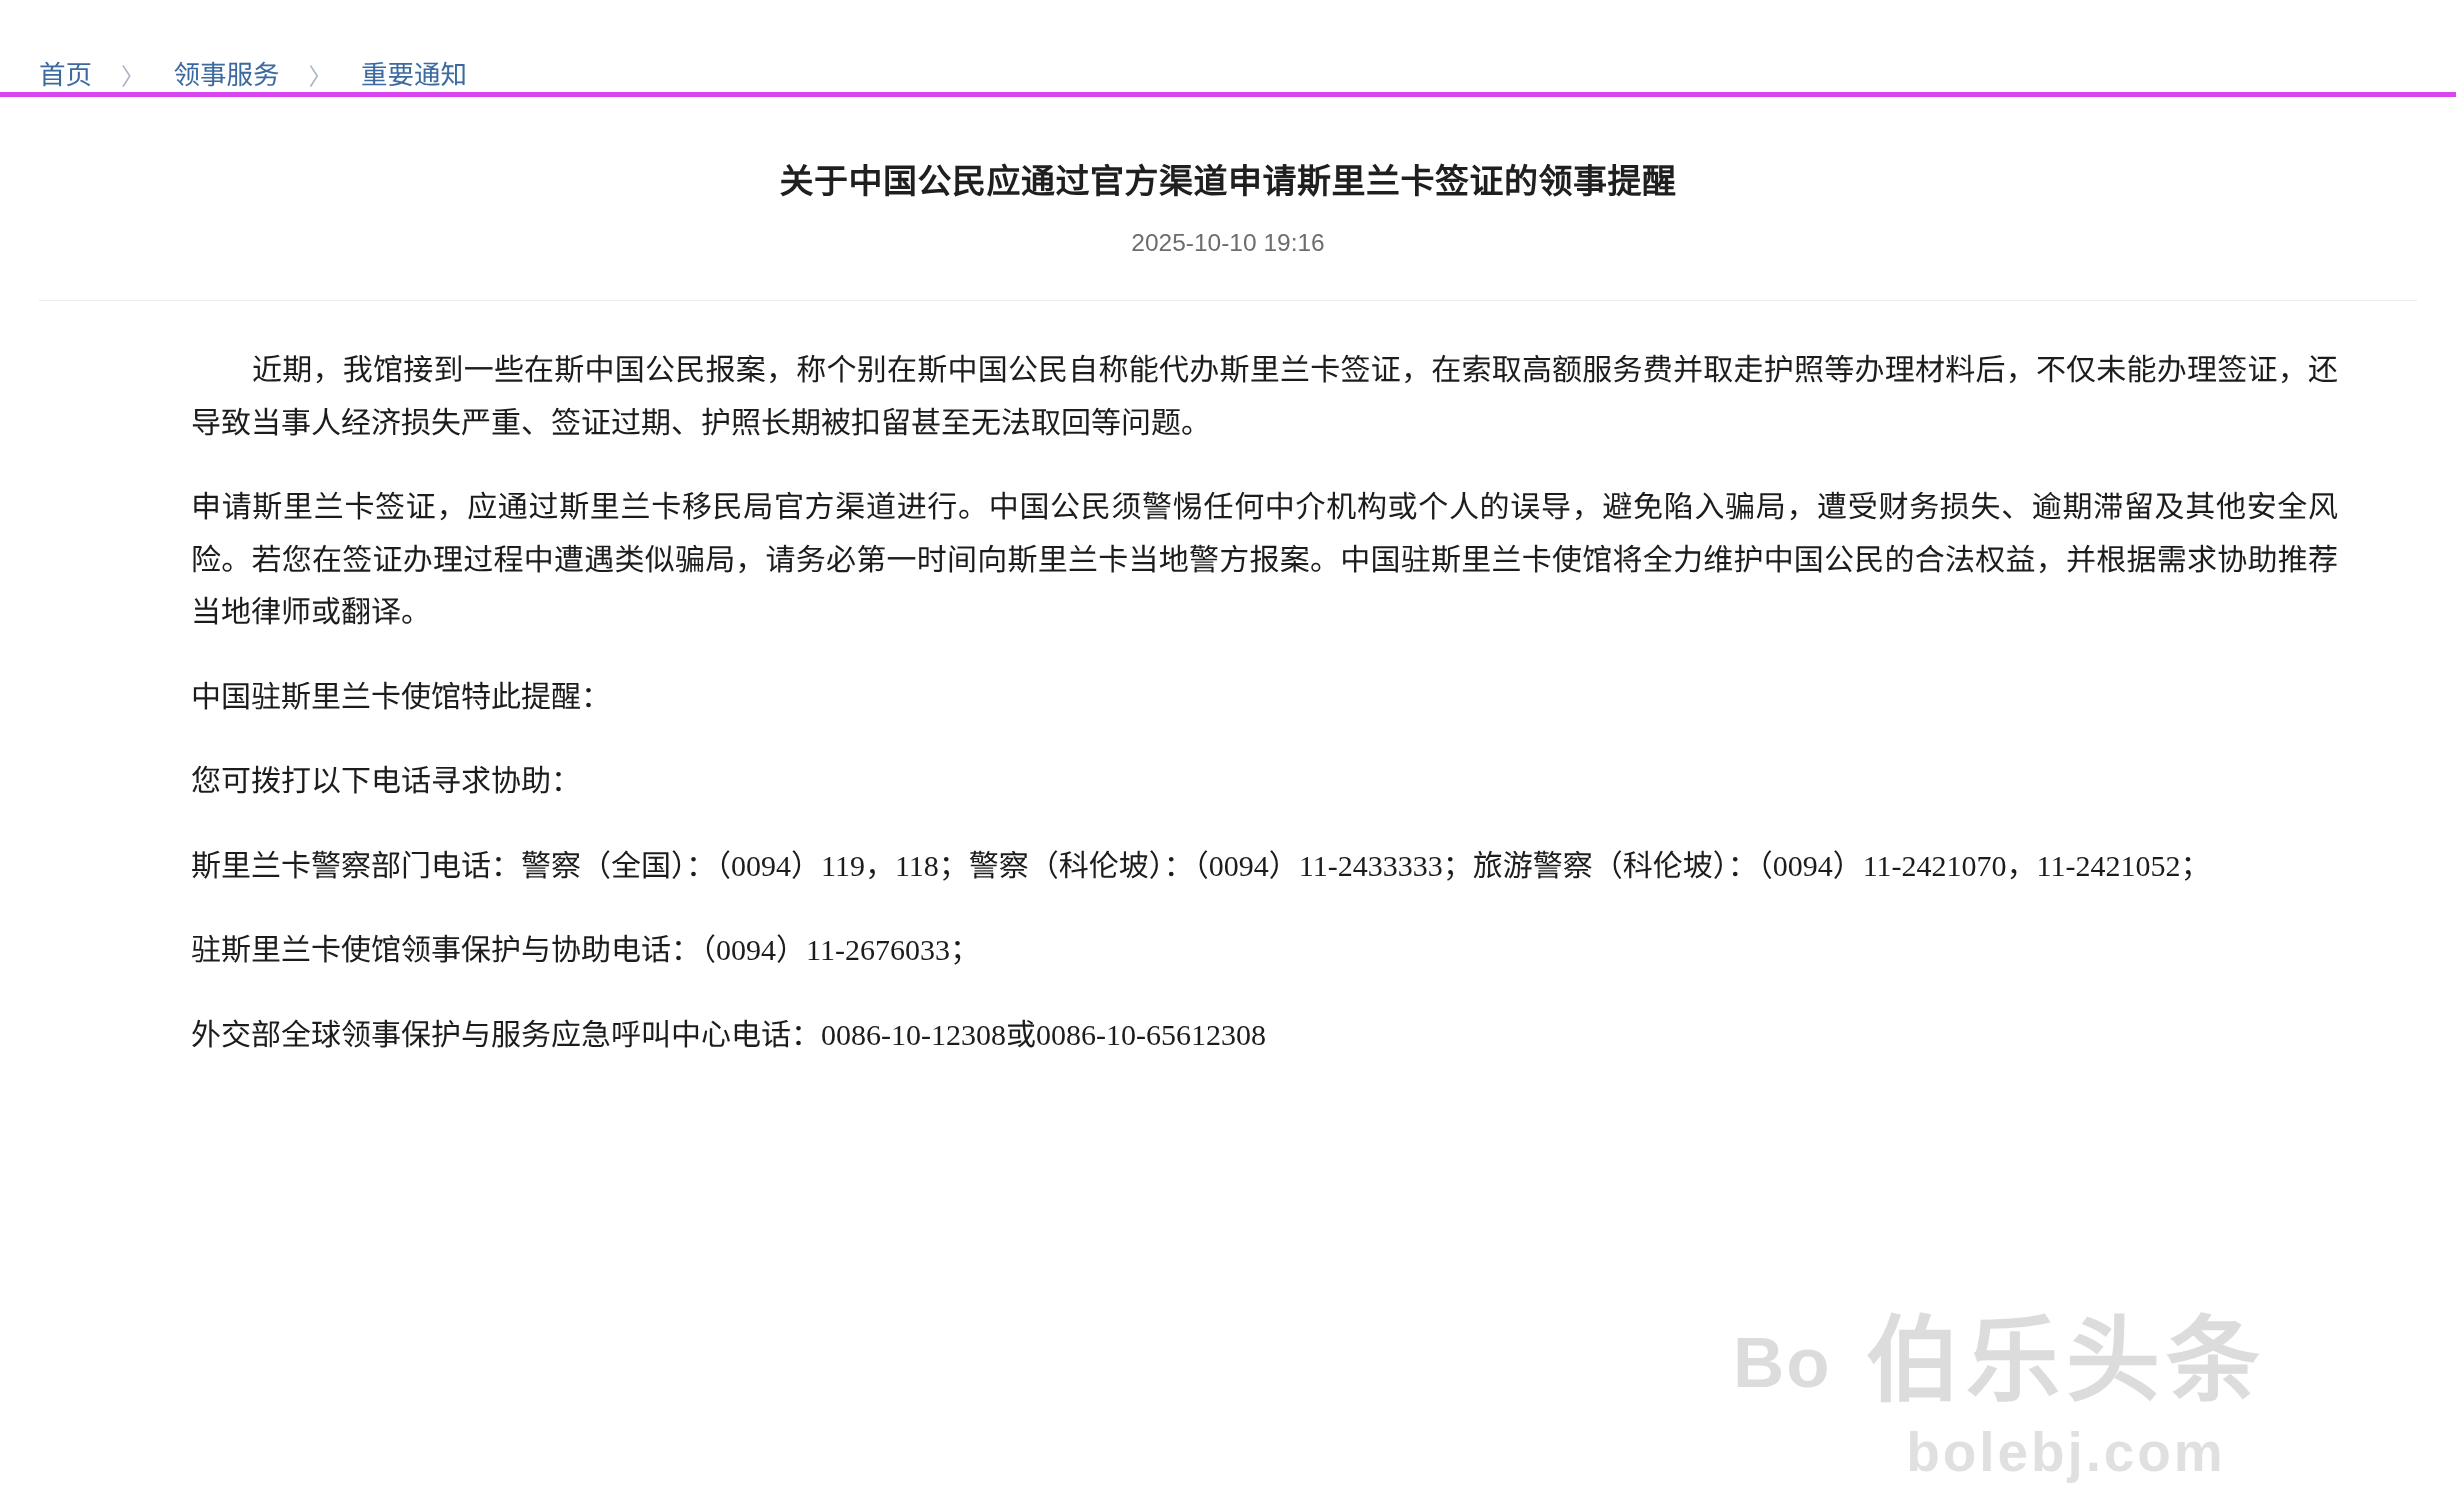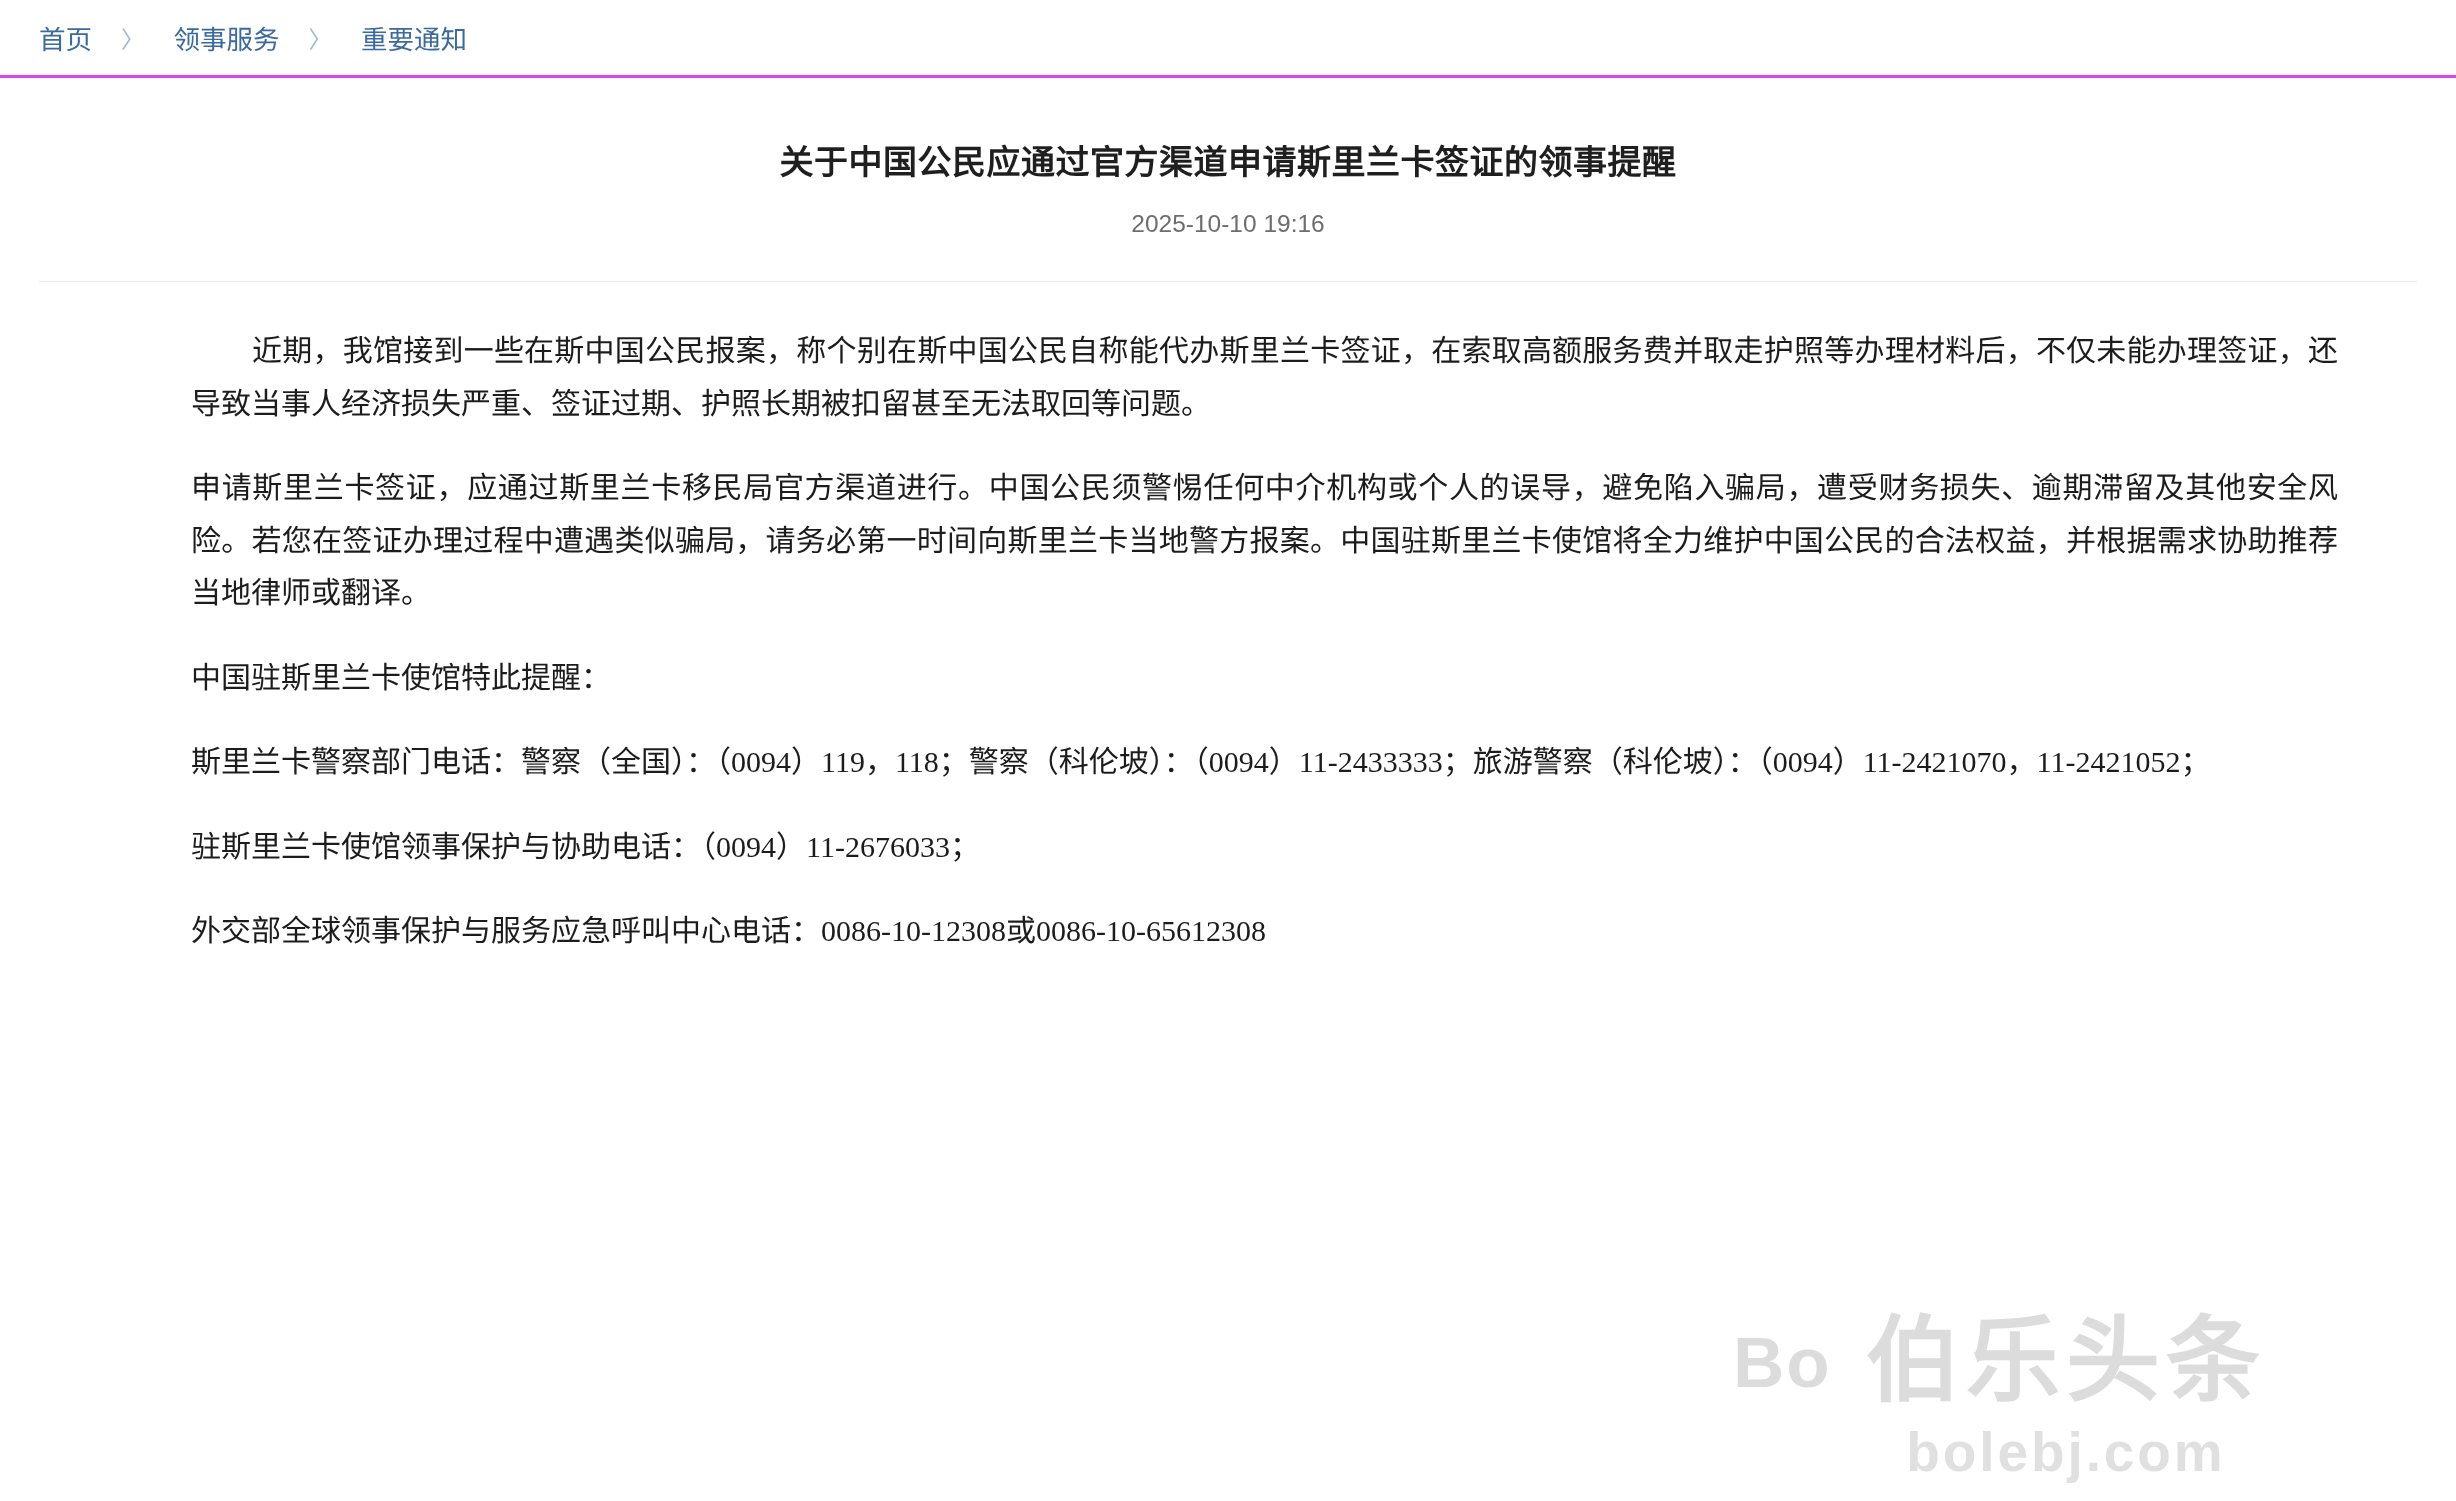--- a/index.html
+++ b/index.html
@@ -12,27 +12,27 @@
     height: 1502px;
     font-family: "Liberation Serif", "DejaVu Serif", serif;
     color: #1a1a1a;
     position: relative;
     overflow: hidden;
   }
 
   
   .breadcrumb {
     display: flex;
-    align-items: center;
-    height: 78px;
+    align-items: flex-end;
+    height: 97px;
     padding-left: 39px;
     font-family: "Liberation Sans", "DejaVu Sans", sans-serif;
     font-size: 26.5px;
     color: #3b6aa0;
-    border-bottom: 3px solid #d946ef;
+    border-bottom: 5px solid #d946ef;
     box-sizing: border-box;
   }
   .breadcrumb .crumb {
     color: #3b6aa0;
     text-decoration: none;
     white-space: nowrap;
   }
   .breadcrumb .crumb.current {
     color: #3b6aa0;
   }
@@ -147,20 +147,21 @@
 
   <header class="title-block">
     <h1 class="doc-title">关于中国公民应通过官方渠道申请斯里兰卡签证的领事提醒</h1>
     <div class="doc-date">2025-10-10 19:16</div>
   </header>
 
   <div class="body-copy">
     <p class="indent">近期，我馆接到一些在斯中国公民报案，称个别在斯中国公民自称能代办斯里兰卡签证，在索取高额服务费并取走护照等办理材料后，不仅未能办理签证，还导致当事人经济损失严重、签证过期、护照长期被扣留甚至无法取回等问题。</p>
     <p>申请斯里兰卡签证，应通过斯里兰卡移民局官方渠道进行。中国公民须警惕任何中介机构或个人的误导，避免陷入骗局，遭受财务损失、逾期滞留及其他安全风险。若您在签证办理过程中遭遇类似骗局，请务必第一时间向斯里兰卡当地警方报案。中国驻斯里兰卡使馆将全力维护中国公民的合法权益，并根据需求协助推荐当地律师或翻译。</p>
     <p>中国驻斯里兰卡使馆特此提醒：</p>
+    <p>您可拨打以下电话寻求协助：</p>
     <p>斯里兰卡警察部门电话：警察（全国）：（0094）119，118；警察（科伦坡）：（0094）11-2433333；旅游警察（科伦坡）：（0094）11-2421070，11-2421052；</p>
     <p>驻斯里兰卡使馆领事保护与协助电话：（0094）11-2676033；</p>
     <p>外交部全球领事保护与服务应急呼叫中心电话：0086-10-12308或0086-10-65612308</p>
   </div>
 
 </article>
 
 <div class="watermark">
   <span class="wm-mark">Bo</span>
   <span class="wm-cn">伯乐头条</span>

